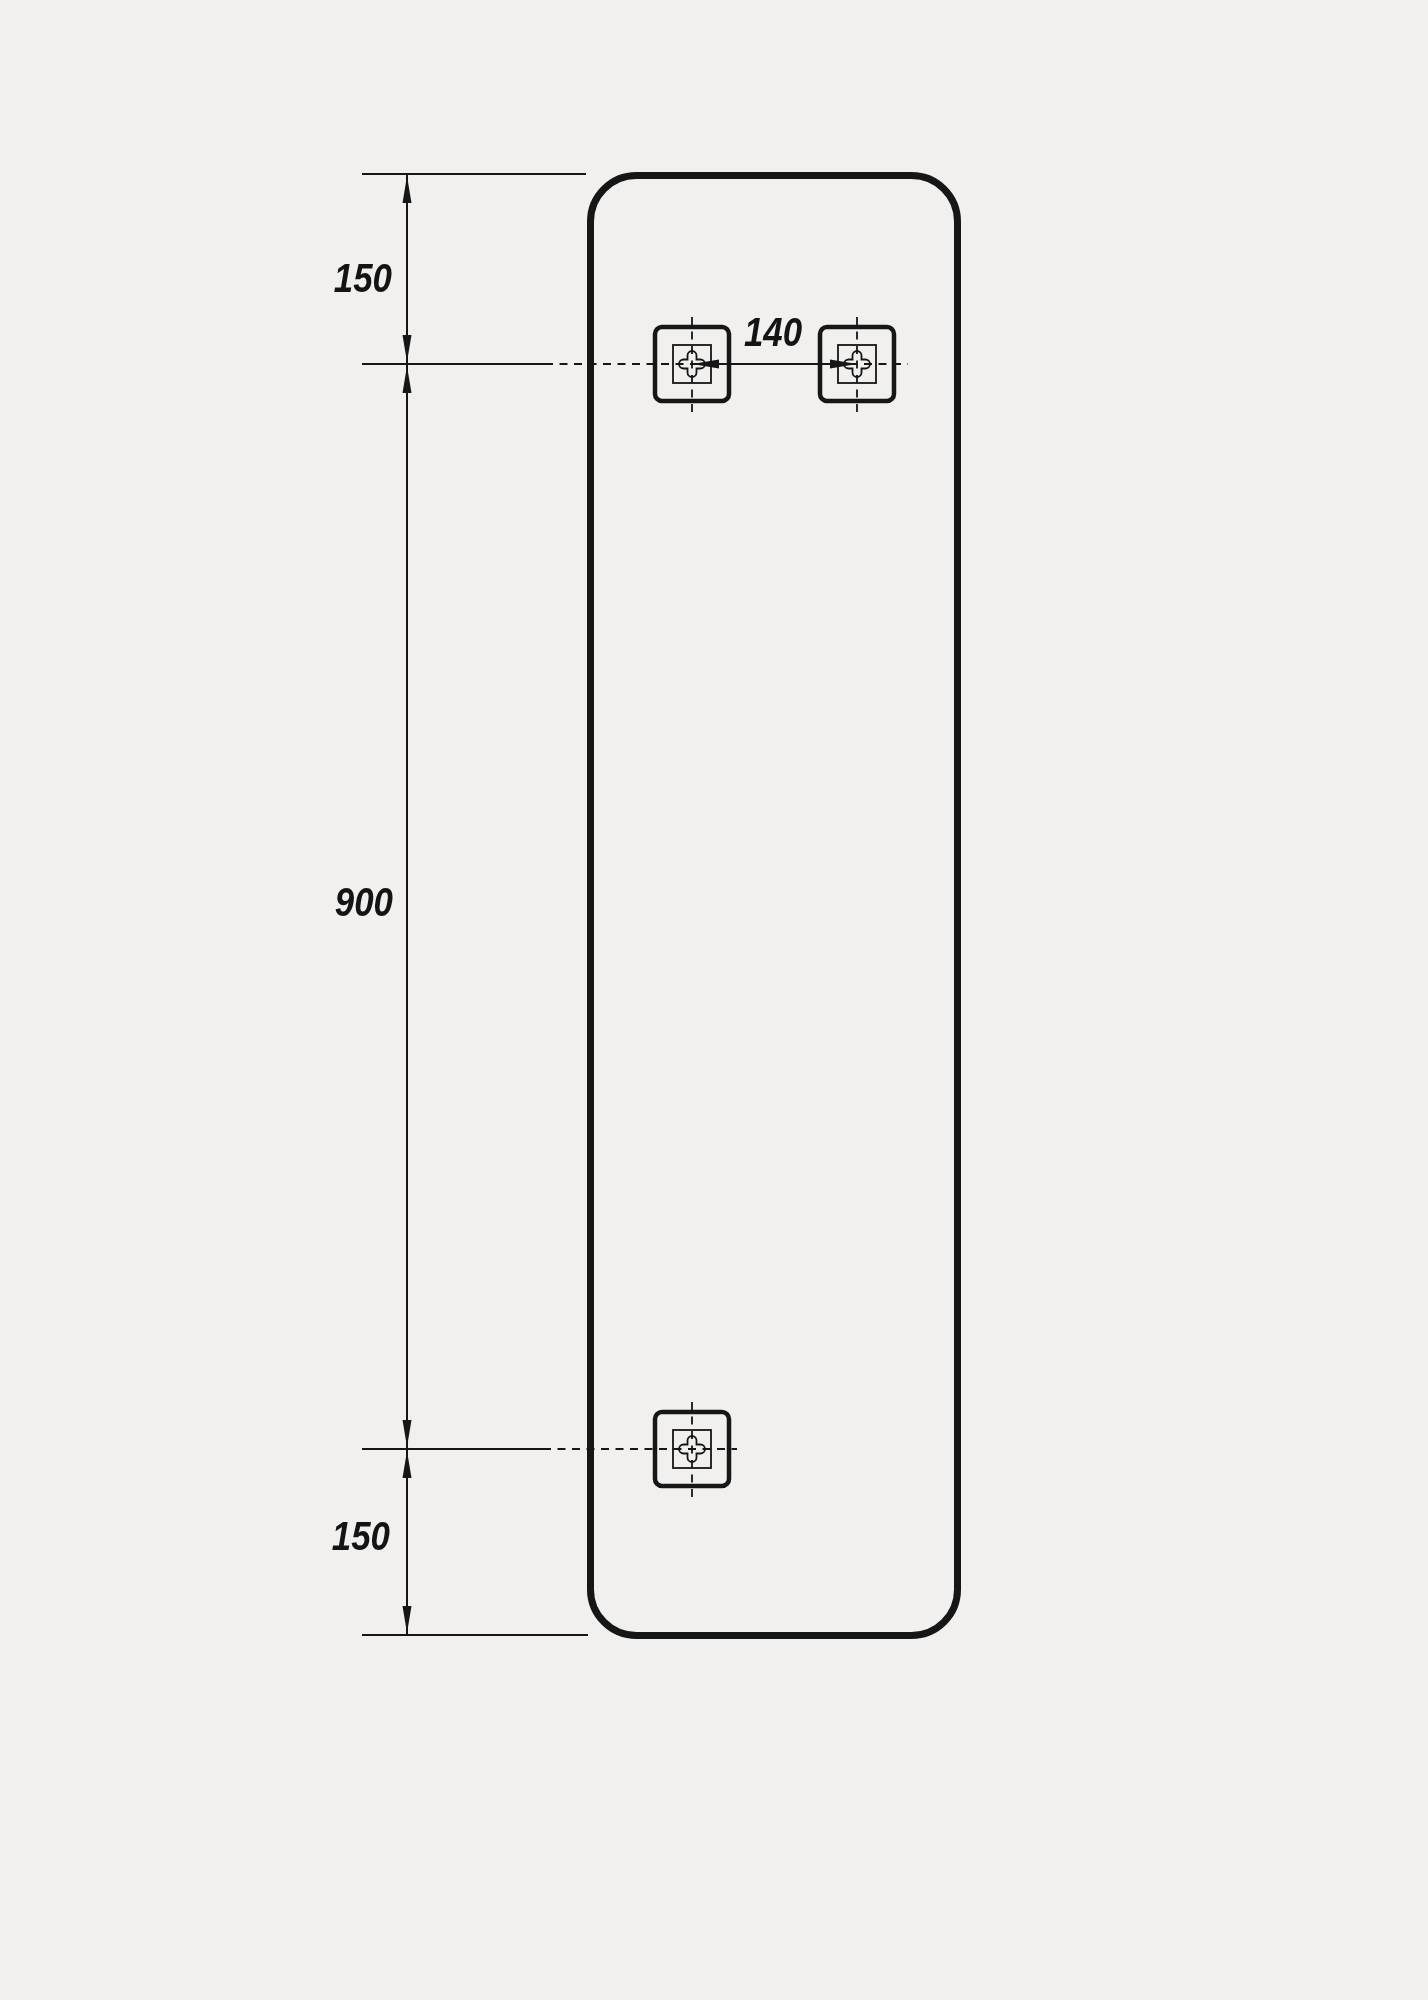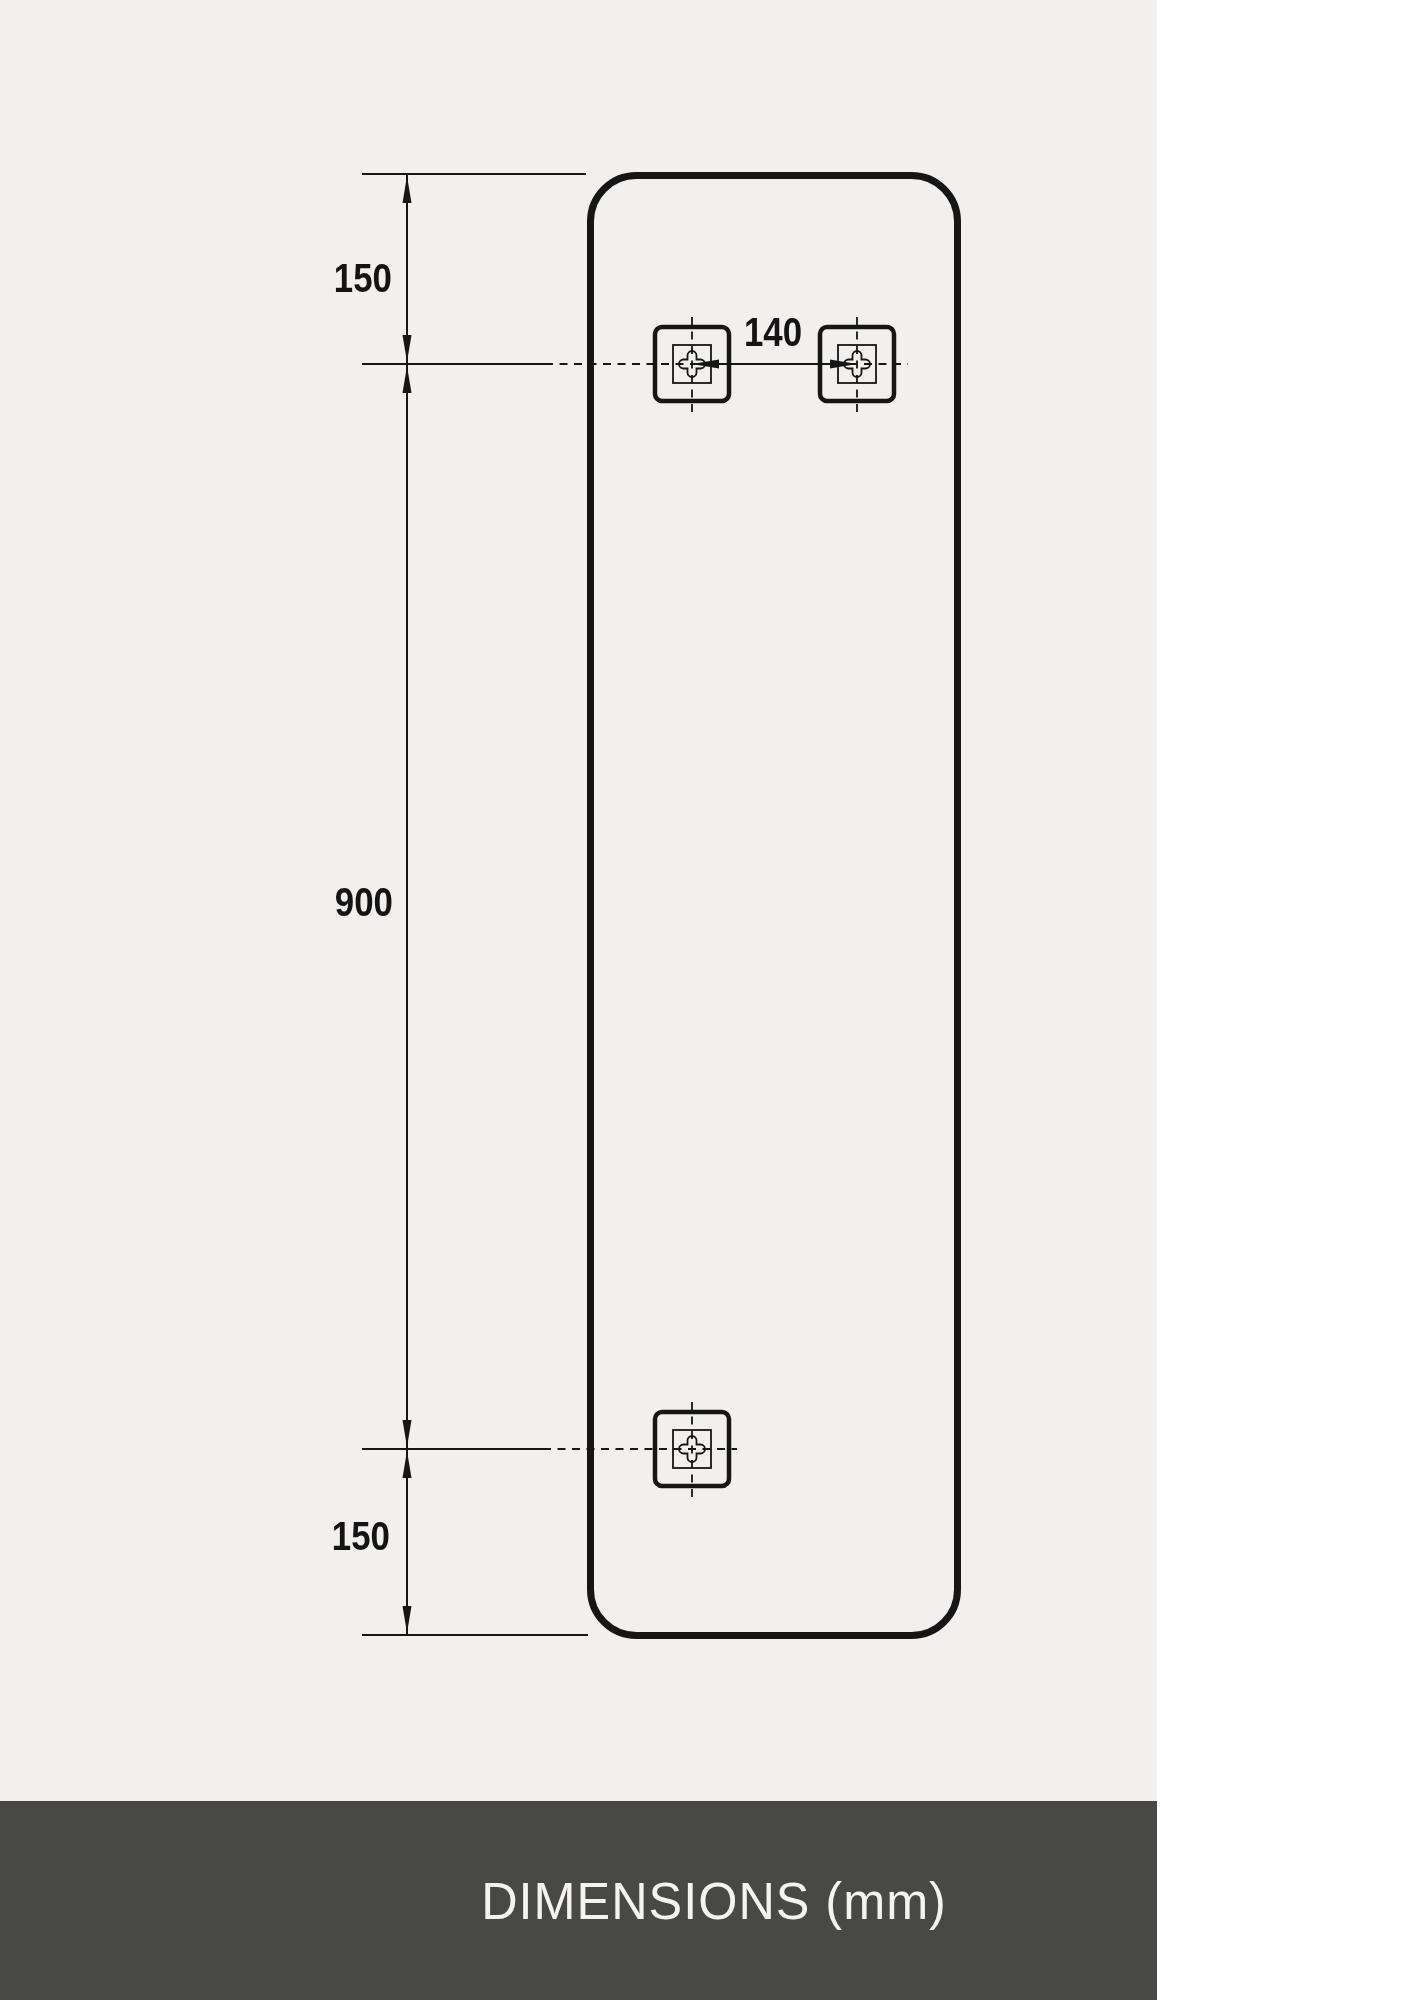--- a/index.html
+++ b/index.html
@@ -1,23 +1,24 @@
 <!DOCTYPE html>
 <html><head>
 <meta charset="utf-8">
 <style>
   html, body { margin: 0; padding: 0; }
   body { width: 1428px; height: 2000px; font-family: "Liberation Sans", sans-serif; }
 
   .page {
     position: relative;
-    width: 1157px;
+    width: 1428px;
     height: 2000px;
     background: #f1f0ee;
     overflow: hidden;
+    font-style: italic;
   }
 
   .drawing {
     position: absolute;
     top: 0; left: 0;
     width: 1428px;
     height: 1801px;
   }
 
   .drawing svg { display: block; }
@@ -124,17 +125,14 @@
 
     <div id="label-150-top" class="dim-label right-anchored">150</div>
 
     <div id="label-900" class="dim-label right-anchored">900</div>
 
     <div id="label-150-bottom" class="dim-label right-anchored">150</div>
 
     <div id="label-140" class="dim-label center-anchored">140</div>
   </div>
 
-  <div class="footer">
-    <span class="footer-title">DIMENSIONS (mm)</span>
-  </div>
 
 </div>
 
 </body></html>

